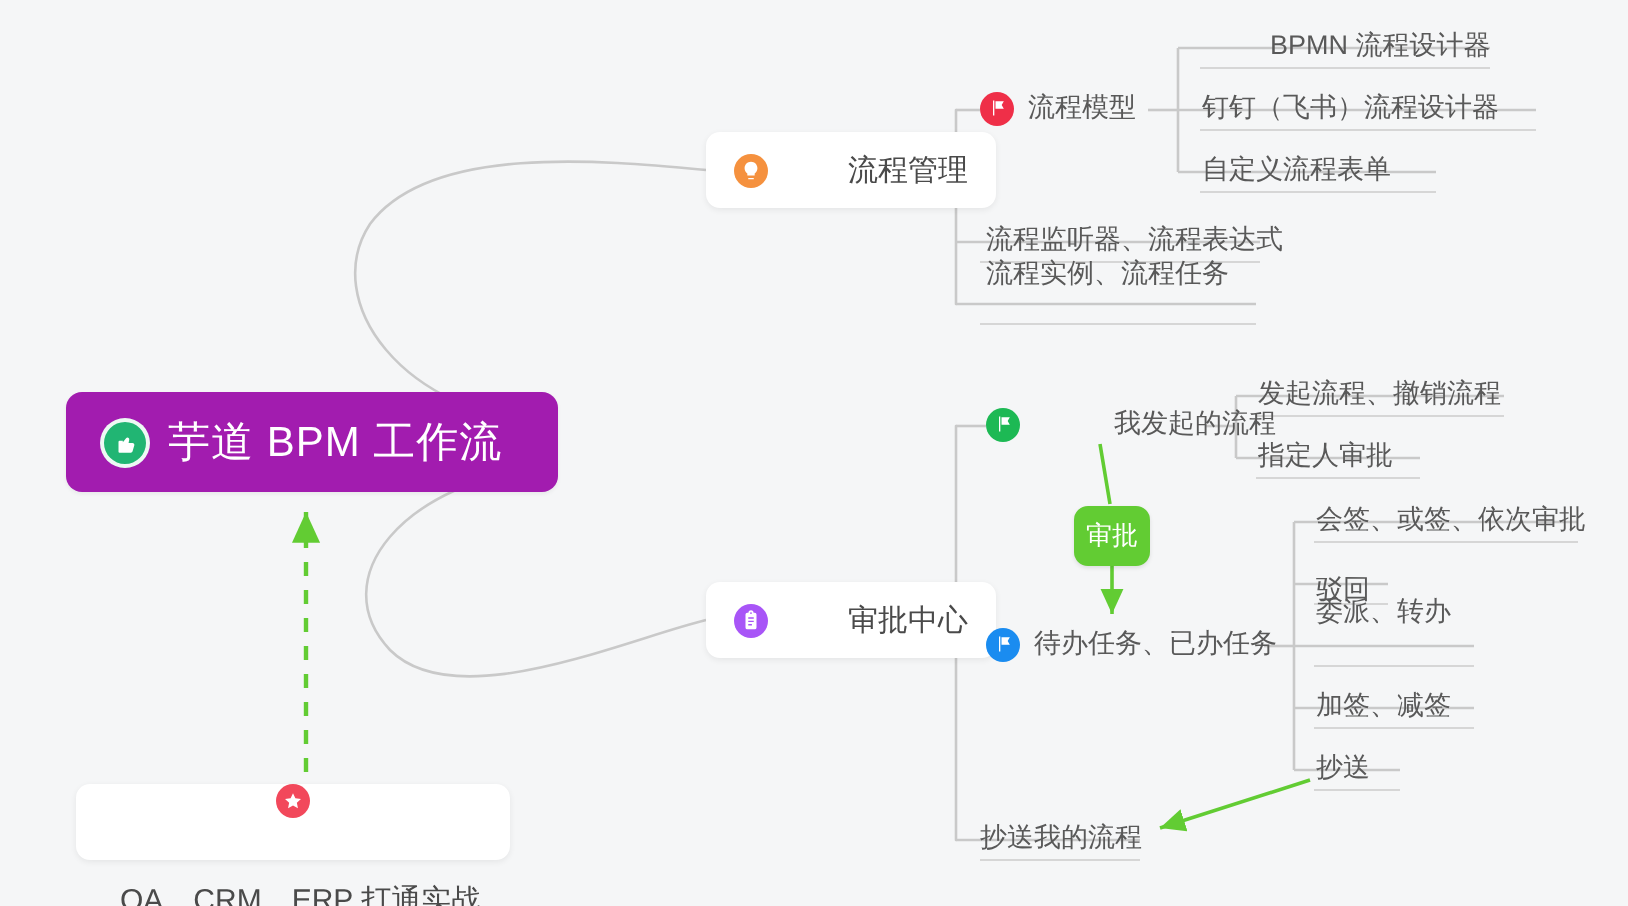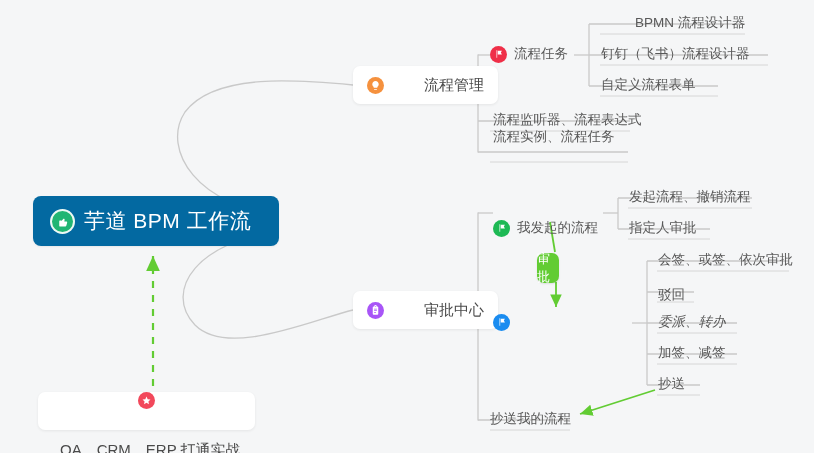--- a/index.html
+++ b/index.html
@@ -23,21 +23,21 @@
     pointer-events: none;
   }
 
   
   .root-node {
     position: absolute;
     left: 33px;
     top: 196px;
     width: 246px;
     height: 50px;
-    background: #0369a1;
+    background: #a21caf;
     border-radius: 8px;
     display: flex;
     align-items: center;
     box-sizing: border-box;
     padding-left: 17px;
     box-shadow: 0 1px 2px rgba(0,0,0,0.06);
   }
   .root-label {
     color: #ffffff;
     font-size: 21px;
@@ -226,86 +226,87 @@
     </span>
     <span class="lbl">审批中心</span>
   </div>
 
   <div class="u-node" style="left:490px; top:41px;">
     <span class="ico ico-flagred">
       <svg width="10" height="10" viewBox="0 0 24 24" fill="#ffffff">
         <path d="M6 3h1.6v18H6V3zm3 1h10l-2.6 4.4L19 13H9V4z"></path>
       </svg>
     </span>
-    <span class="lbl withicon">流程任务</span>
+    <span class="lbl withicon">流程模型</span>
   </div>
 
   <div class="u-node" style="left:493px; top:107px;">
     <span class="lbl">流程监听器、流程表达式</span>
   </div>
 
   <div class="u-node" style="left:493px; top:124px;">
     <span class="lbl">流程实例、流程任务</span>
   </div>
 
   <div class="u-node" style="left:635px; top:10px;">
     <span class="lbl">BPMN 流程设计器</span>
   </div>
   <div class="u-node" style="left:601px; top:41px;">
     <span class="lbl">钉钉（飞书）流程设计器</span>
   </div>
   <div class="u-node" style="left:601px; top:72px;text-align:right;">
     <span class="lbl">自定义流程表单</span>
   </div>
 
-  <div class="u-node" style="left:493px; top:215px;">
+  <div class="u-node" style="left:493px; top:199px;gap:40px;">
     <span class="ico ico-flaggrn">
       <svg width="10" height="10" viewBox="0 0 24 24" fill="#ffffff">
         <path d="M6 3h1.6v18H6V3zm3 1h10l-2.6 4.4L19 13H9V4z"></path>
       </svg>
     </span>
     <span class="lbl withicon">我发起的流程</span>
   </div>
 
   <div class="u-node" style="left:493px; top:309px;">
     <span class="ico ico-flagblu">
       <svg width="10" height="10" viewBox="0 0 24 24" fill="#ffffff">
         <path d="M6 3h1.6v18H6V3zm3 1h10l-2.6 4.4L19 13H9V4z"></path>
       </svg>
     </span>
+    <span class="lbl withicon">待办任务、已办任务</span>
   </div>
 
   <div class="u-node" style="left:490px; top:406px;">
     <span class="lbl">抄送我的流程</span>
   </div>
 
   <div class="u-node" style="left:629px; top:184px;">
     <span class="lbl">发起流程、撤销流程</span>
   </div>
   <div class="u-node" style="left:629px; top:215px;">
     <span class="lbl">指定人审批</span>
   </div>
 
   <div class="u-node" style="left:658px; top:247px;">
     <span class="lbl">会签、或签、依次审批</span>
   </div>
   <div class="u-node" style="left:658px; top:278px;align-items:flex-end;">
     <span class="lbl">驳回</span>
   </div>
-  <div class="u-node" style="left:658px; top:309px;font-style:italic;">
+  <div class="u-node" style="left:658px; top:293px;">
     <span class="lbl">委派、转办</span>
   </div>
   <div class="u-node" style="left:658px; top:340px;">
     <span class="lbl">加签、减签</span>
   </div>
   <div class="u-node" style="left:658px; top:371px;">
     <span class="lbl">抄送</span>
   </div>
 
-  <div class="badge-approve" style="left:537px; top:253px; width:22px; height:30px;">
+  <div class="badge-approve" style="left:537px; top:253px; width:38px; height:30px;">
     <span>审批</span>
   </div>
 
   <div class="card-node big" style="left:38px; top:392px;flex-direction:column;">
     <span class="ico ico-star">
       <svg width="11" height="11" viewBox="0 0 24 24" fill="#ffffff">
         <path d="M12 3.5l2.6 5.6 6.1.7-4.5 4.2 1.2 6-5.4-3-5.4 3 1.2-6L3.3 9.8l6.1-.7L12 3.5z"></path>
       </svg>
     </span>
     <span class="lbl">OA、CRM、ERP 打通实战</span>

